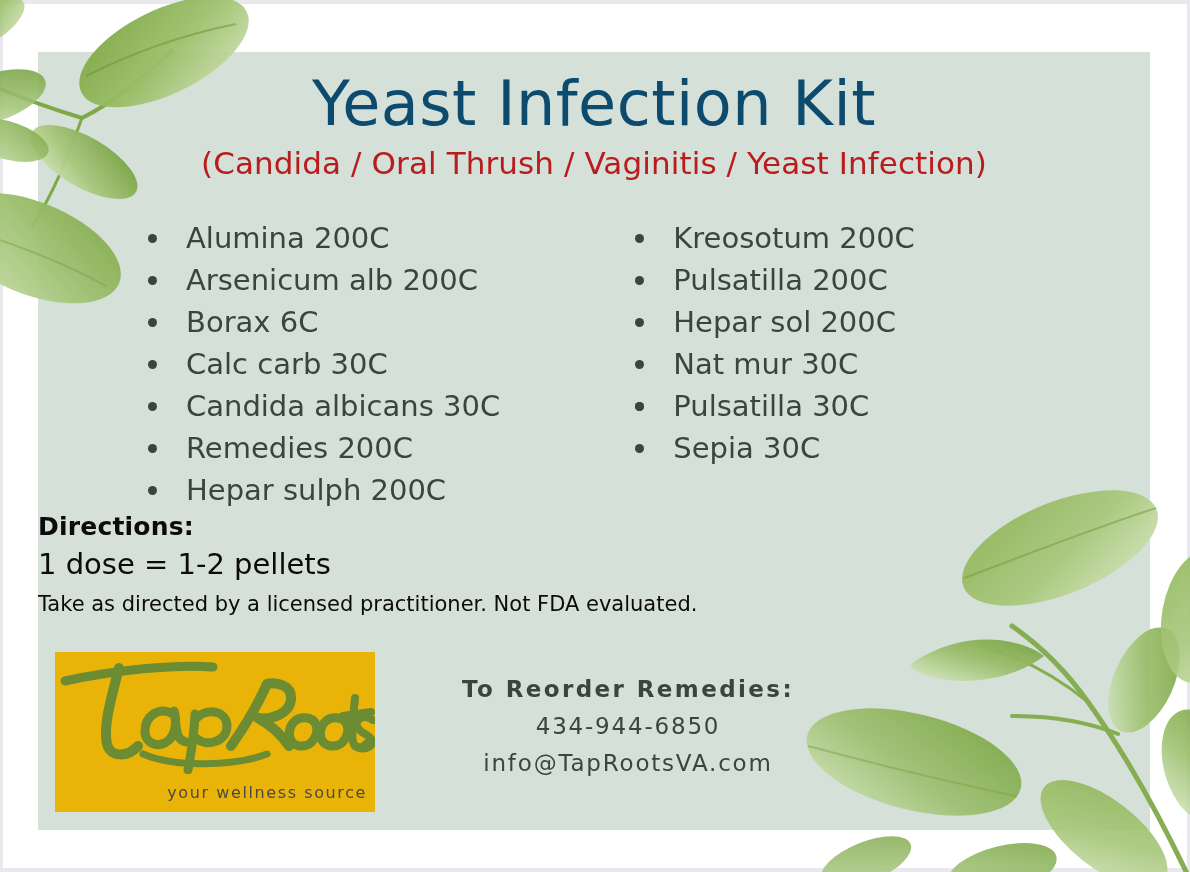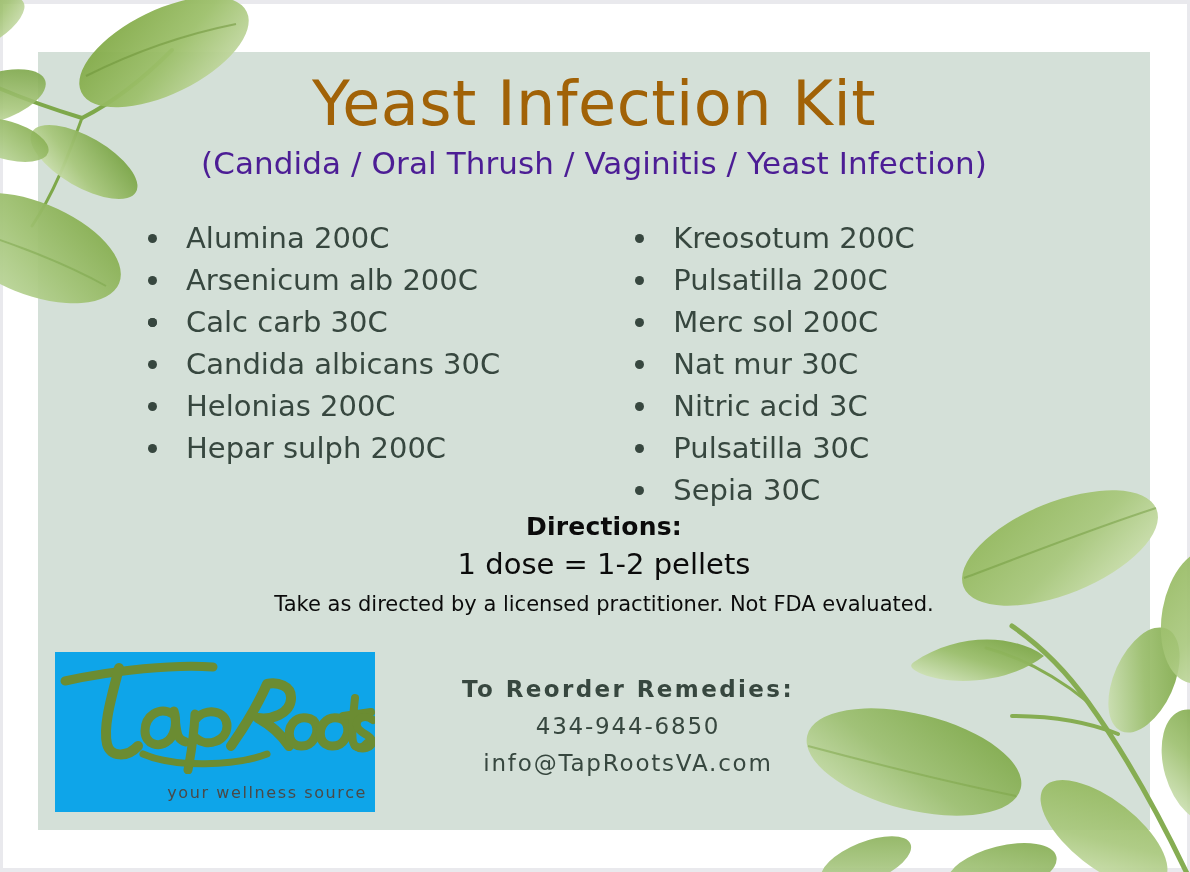--- a/index.html
+++ b/index.html
@@ -54,30 +54,30 @@
     position: absolute;
     left: 0; right: 0;
     top: 20px;
     text-align: center;
     z-index: 4;
   }
   #main-title {
     font-family: "DejaVu Sans", sans-serif;
     font-size: 62px;
     font-weight: 400;
-    color: #a16207;
+    color: #0c4a6e;
     letter-spacing: 0.5px;
     line-height: 1.04;
     margin: 0;
   }
   #subtitle {
     font-family: "DejaVu Sans", sans-serif;
     font-size: 31px;
     font-weight: 400;
-    color: #4c1d95;
+    color: #b91c1c;
     margin: 9px 0 12px 0;
     letter-spacing: 0.1px;
   }
 
   
   #remedy-columns {
     position: absolute;
     left: 0;
     top: 165px;
     width: 941px;
@@ -112,25 +112,24 @@
     height: 9px;
     border-radius: 50%;
     background: #37473f;
   }
 
   
   #directions {
     position: absolute;
     left: 0; right: 0;
     top: 458px;
-    text-align: center;
+    text-align: left;
     z-index: 4;
     font-family: "DejaVu Sans", sans-serif;
     color: #0b0b0b;
-    padding-left: 20px;
   }
   #directions-title {
     font-size: 25px;
     font-weight: 700;
     letter-spacing: 0.2px;
     line-height: 34px;
   }
   #directions-dose {
     font-size: 29px;
     font-weight: 400;
@@ -152,21 +151,21 @@
     z-index: 5;
   }
 
   
   #logo-box {
     position: absolute;
     left: 17px;
     top: 0px;
     width: 320px;
     height: 160px;
-    background: #0ea5e9;
+    background: #eab308;
     overflow: hidden;
   }
   #logo-mark {
     position: absolute;
     left: 0; top: 2px;
     width: 320px;
     height: 120px;
   }
   #logo-tagline {
     position: absolute;
@@ -221,35 +220,35 @@
       <div id="main-title">Yeast Infection Kit</div>
       <div id="subtitle">(Candida / Oral Thrush / Vaginitis / Yeast Infection)</div>
     </div>
 
     <div id="remedy-columns">
 
       <div class="remedy-col col-left">
         <ul class="remedy-list">
           <li><span class="bullet"></span><span>Alumina 200C</span></li>
           <li><span class="bullet"></span><span>Arsenicum alb 200C</span></li>
-          <li><span class="bullet"></span></li>
+          <li><span class="bullet"></span><span>Borax 6C</span></li>
           <li><span class="bullet"></span><span>Calc carb 30C</span></li>
           <li><span class="bullet"></span><span>Candida albicans 30C</span></li>
-          <li><span class="bullet"></span><span>Helonias 200C</span></li>
+          <li><span class="bullet"></span><span>Remedies 200C</span></li>
           <li><span class="bullet"></span><span>Hepar sulph 200C</span></li>
         </ul>
       </div>
 
       <div class="remedy-col col-right">
         <ul class="remedy-list">
           <li><span class="bullet"></span><span>Kreosotum 200C</span></li>
           <li><span class="bullet"></span><span>Pulsatilla 200C</span></li>
-          <li><span class="bullet"></span><span>Merc sol 200C</span></li>
+          <li><span class="bullet"></span><span>Hepar sol 200C</span></li>
           <li><span class="bullet"></span><span>Nat mur 30C</span></li>
-          <li><span class="bullet"></span><span>Nitric acid 3C</span></li>
+          <li><span class="bullet"></span></li>
           <li><span class="bullet"></span><span>Pulsatilla 30C</span></li>
           <li><span class="bullet"></span><span>Sepia 30C</span></li>
         </ul>
       </div>
 
     </div>
 
     <div id="directions">
       <div id="directions-title">Directions:</div>
       <div id="directions-dose">1 dose = 1-2 pellets</div>

